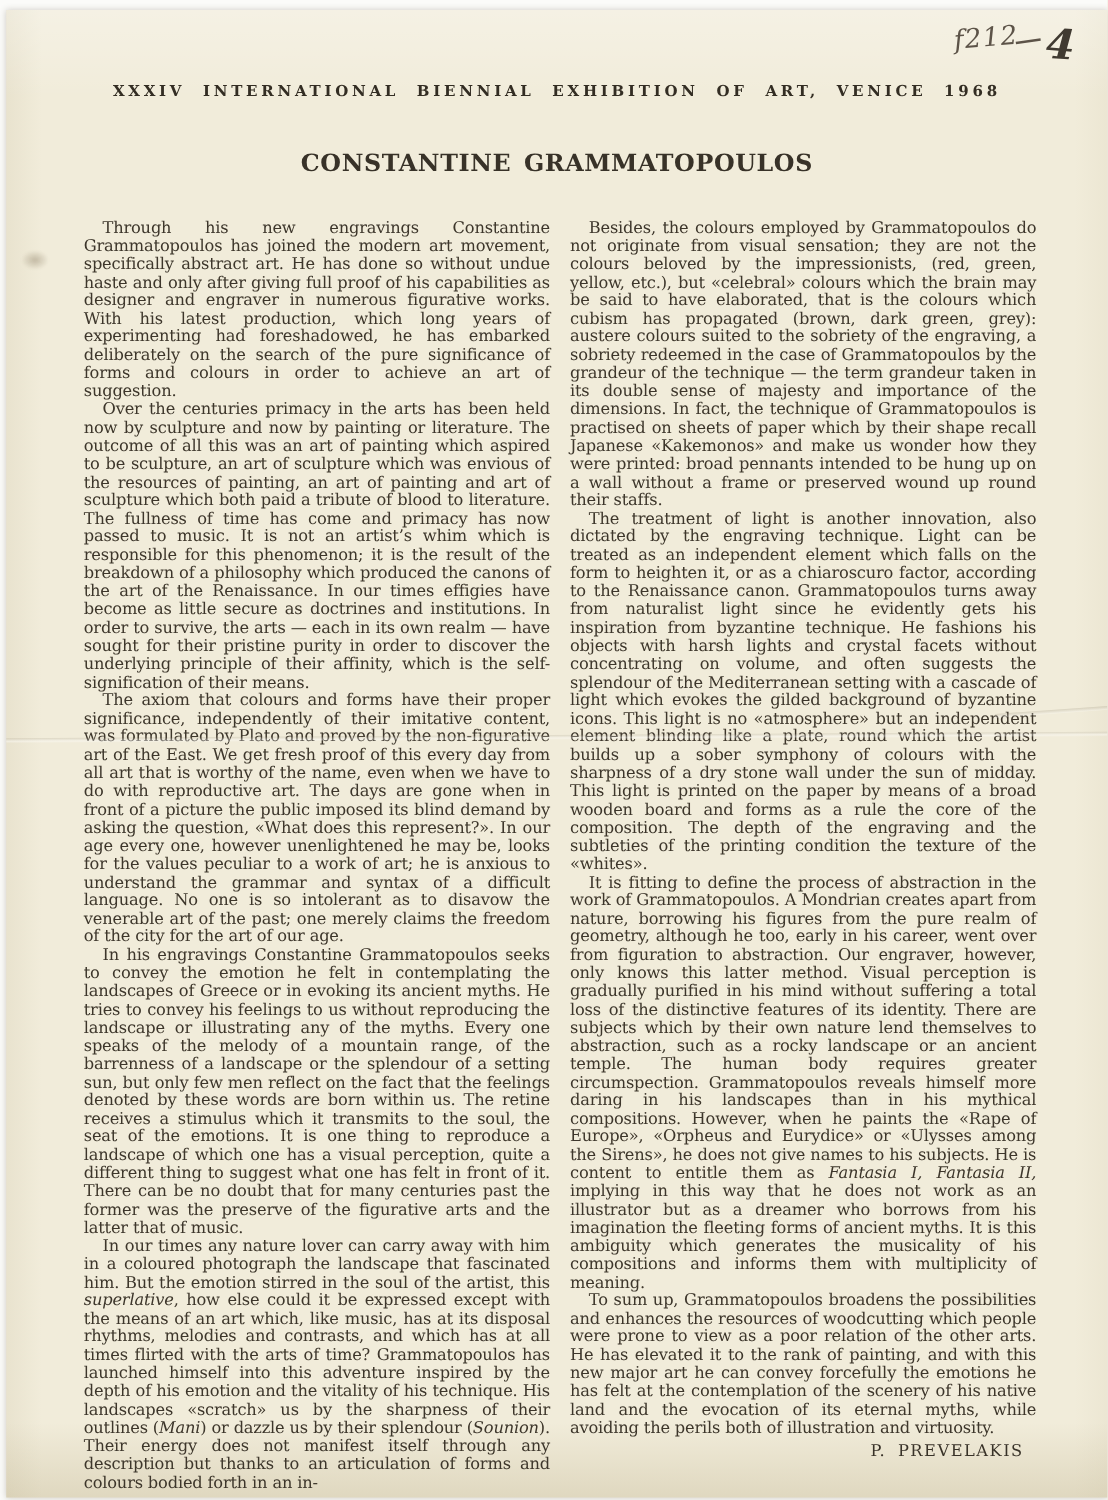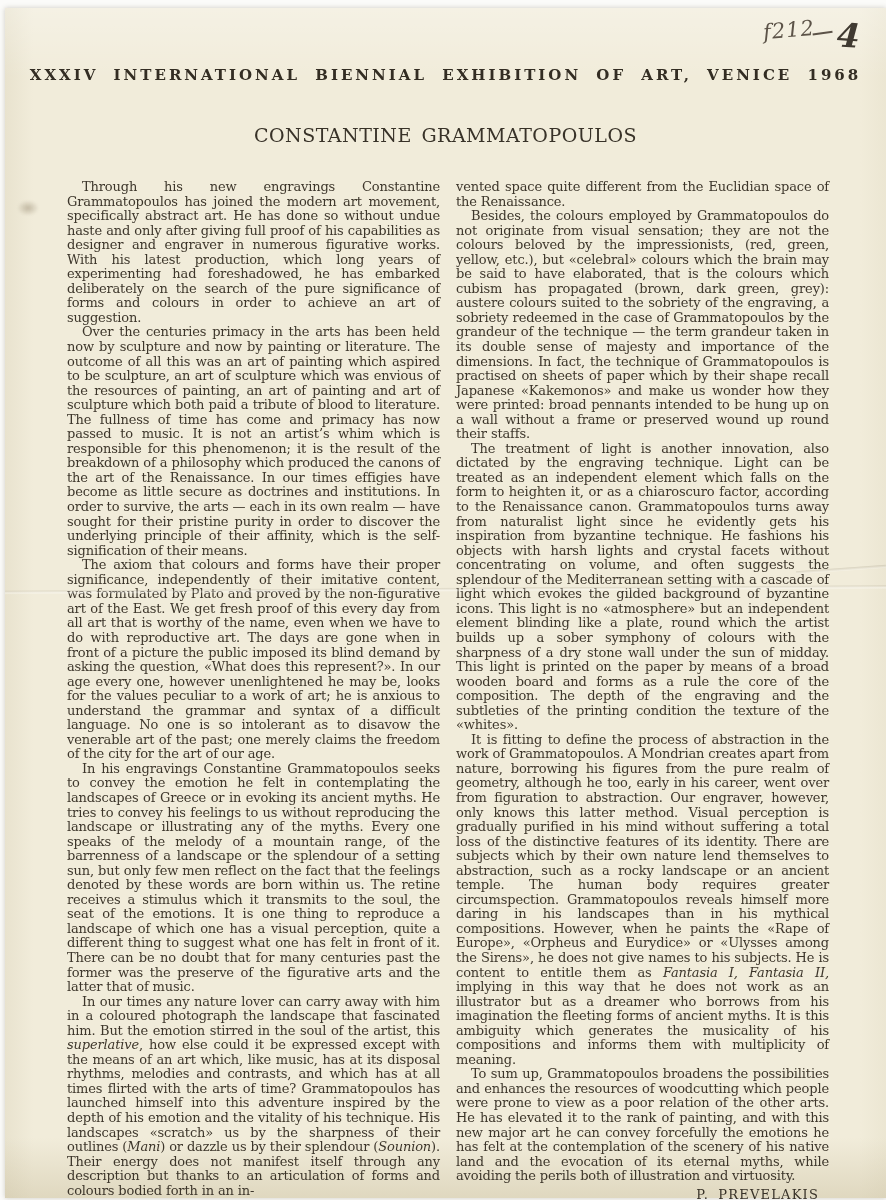--- a/index.html
+++ b/index.html
@@ -86,31 +86,31 @@
     font-style: italic;
     font-size: 33px;
     font-weight: bold;
     color: #403a31;
     transform: rotate(4deg);
     vertical-align: -10px;
   }
   .doc-header {
     margin-top: 58px;
     text-align: center;
-    font-size: 15px;
+    font-size: 12px;
     font-weight: bold;
     letter-spacing: 3px;
     word-spacing: 7px;
     color: #332d23;
   }
   .doc-title {
     margin-top: 40px;
     text-align: center;
     font-size: 19px;
-    font-weight: normal;
+    font-weight: bold;
     letter-spacing: 0.5px;
     word-spacing: 3px;
     color: #383228;
   }
   .columns {
     display: flex;
     gap: 16px;
     padding: 0 57px 6px 62px;
     margin-top: 34px;
   }
@@ -156,21 +156,20 @@
 
   <div class="columns">
     <div class="col" id="col-left">
         <p class="para"><span>Through his new engravings Constantine Grammatopoulos has joined the modern art movement, specifically abstract art. He has done so without undue haste and only after giving full proof of his capabilities as designer and engraver in numerous figurative works. With his latest production, which long years of experimenting had foreshadowed, he has embarked deliberately on the search of the pure significance of forms and colours in order to achieve an art of suggestion.</span></p>
         <p class="para"><span>Over the centuries primacy in the arts has been held now by sculpture and now by painting or literature. The outcome of all this was an art of painting which aspired to be sculpture, an art of sculpture which was envious of the resources of painting, an art of painting and art of sculpture which both paid a tribute of blood to literature. The fullness of time has come and primacy has now passed to music. It is not an artist’s whim which is responsible for this phenomenon; it is the result of the breakdown of a philosophy which produced the canons of the art of the Renaissance. In our times effigies have become as little secure as doctrines and institutions. In order to survive, the arts — each in its own realm — have sought for their pristine purity in order to discover the underlying principle of their affinity, which is the self-signification of their means.</span></p>
         <p class="para"><span>The axiom that colours and forms have their proper significance, independently of their imitative content, was formulated by Plato and proved by the non-figurative art of the East. We get fresh proof of this every day from all art that is worthy of the name, even when we have to do with reproductive art. The days are gone when in front of a picture the public imposed its blind demand by asking the question, «What does this represent?». In our age every one, however unenlightened he may be, looks for the values peculiar to a work of art; he is anxious to understand the grammar and syntax of a difficult language. No one is so intolerant as to disavow the venerable art of the past; one merely claims the freedom of the city for the art of our age.</span></p>
         <p class="para"><span>In his engravings Constantine Grammatopoulos seeks to convey the emotion he felt in contemplating the landscapes of Greece or in evoking its ancient myths. He tries to convey his feelings to us without reproducing the landscape or illustrating any of the myths. Every one speaks of the melody of a mountain range, of the barrenness of a landscape or the splendour of a setting sun, but only few men reflect on the fact that the feelings denoted by these words are born within us. The retine receives a stimulus which it transmits to the soul, the seat of the emotions. It is one thing to reproduce a landscape of which one has a visual perception, quite a different thing to suggest what one has felt in front of it. There can be no doubt that for many centuries past the former was the preserve of the figurative arts and the latter that of music.</span></p>
         <p class="para"><span>In our times any nature lover can carry away with him in a coloured photograph the landscape that fascinated him. But the emotion stirred in the soul of the artist, this </span><i>superlative</i><span>, how else could it be expressed except with the means of an art which, like music, has at its disposal rhythms, melodies and contrasts, and which has at all times flirted with the arts of time? Grammatopoulos has launched himself into this adventure inspired by the depth of his emotion and the vitality of his technique. His landscapes «scratch» us by the sharpness of their outlines (</span><i>Mani</i><span>) or dazzle us by their splendour (</span><i>Sounion</i><span>). Their energy does not manifest itself through any description but thanks to an articulation of forms and colours bodied forth in an in-</span></p>
       </div>
     <div class="col" id="col-right">
-    <p class="para no-indent"><span>vented space quite different from the Euclidian space of the Renaissance.</span></p>
         <p class="para"><span>Besides, the colours employed by Grammatopoulos do not originate from visual sensation; they are not the colours beloved by the impressionists, (red, green, yellow, etc.), but «celebral» colours which the brain may be said to have elaborated, that is the colours which cubism has propagated (brown, dark green, grey): austere colours suited to the sobriety of the engraving, a sobriety redeemed in the case of Grammatopoulos by the grandeur of the technique — the term grandeur taken in its double sense of majesty and importance of the dimensions. In fact, the technique of Grammatopoulos is practised on sheets of paper which by their shape recall Japanese «Kakemonos» and make us wonder how they were printed: broad pennants intended to be hung up on a wall without a frame or preserved wound up round their staffs.</span></p>
         <p class="para"><span>The treatment of light is another innovation, also dictated by the engraving technique. Light can be treated as an independent element which falls on the form to heighten it, or as a chiaroscuro factor, according to the Renaissance canon. Grammatopoulos turns away from naturalist light since he evidently gets his inspiration from byzantine technique. He fashions his objects with harsh lights and crystal facets without concentrating on volume, and often suggests the splendour of the Mediterranean setting with a cascade of light which evokes the gilded background of byzantine icons. This light is no «atmosphere» but an independent element blinding like a plate, round which the artist builds up a sober symphony of colours with the sharpness of a dry stone wall under the sun of midday. This light is printed on the paper by means of a broad wooden board and forms as a rule the core of the composition. The depth of the engraving and the subtleties of the printing condition the texture of the «whites».</span></p>
         <p class="para"><span>It is fitting to define the process of abstraction in the work of Grammatopoulos. A Mondrian creates apart from nature, borrowing his figures from the pure realm of geometry, although he too, early in his career, went over from figuration to abstraction. Our engraver, however, only knows this latter method. Visual perception is gradually purified in his mind without suffering a total loss of the distinctive features of its identity. There are subjects which by their own nature lend themselves to abstraction, such as a rocky landscape or an ancient temple. The human body requires greater circumspection. Grammatopoulos reveals himself more daring in his landscapes than in his mythical compositions. However, when he paints the «Rape of Europe», «Orpheus and Eurydice» or «Ulysses among the Sirens», he does not give names to his subjects. He is content to entitle them as </span><i>Fantasia I, Fantasia II,</i><span> implying in this way that he does not work as an illustrator but as a dreamer who borrows from his imagination the fleeting forms of ancient myths. It is this ambiguity which generates the musicality of his compositions and informs them with multiplicity of meaning.</span></p>
         <p class="para"><span>To sum up, Grammatopoulos broadens the possibilities and enhances the resources of woodcutting which people were prone to view as a poor relation of the other arts. He has elevated it to the rank of painting, and with this new major art he can convey forcefully the emotions he has felt at the contemplation of the scenery of his native land and the evocation of its eternal myths, while avoiding the perils both of illustration and virtuosity.</span></p>
         <div class="signature">P. PREVELAKIS</div>
       </div>
   </div>
 
   <div class="crease-main"></div>
   <div class="crease-right"></div>

